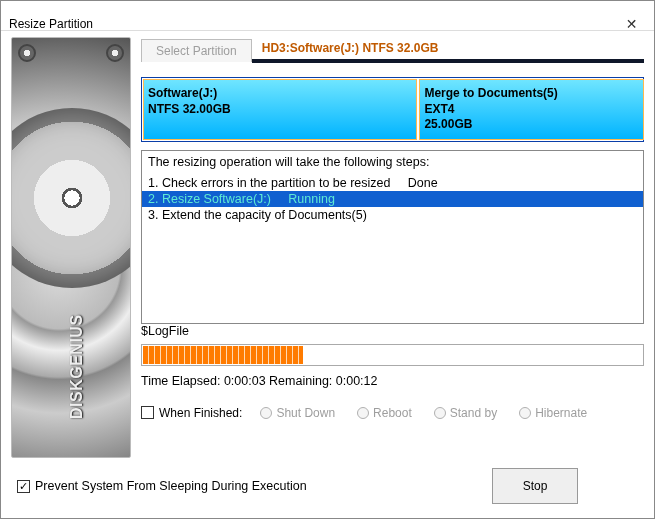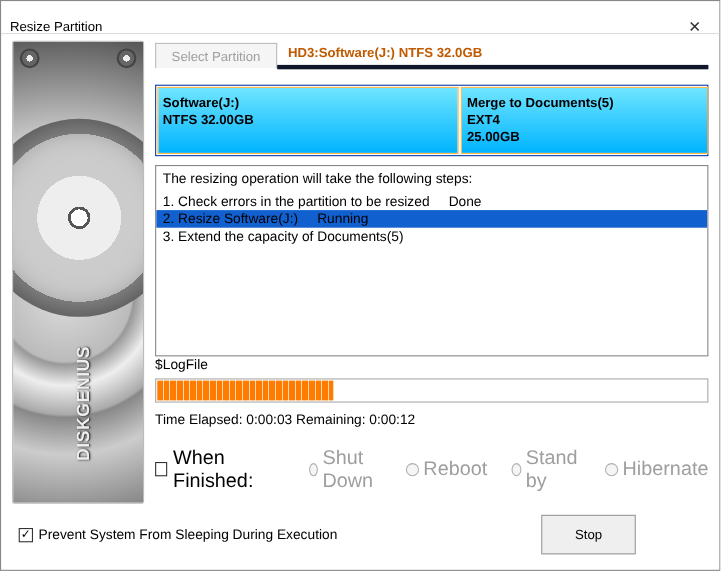--- a/index.html
+++ b/index.html
@@ -104,38 +104,38 @@
     margin-top: 8px;
     border:1px solid #888;
     padding: 2px 0 0 0;
     height: 174px;
     overflow:hidden;
     background:#fff;
     font-size:12.5px;
   }
   .stepsbox .intro { padding: 2px 6px 6px 6px; }
   .stepsbox .step { padding: 1px 6px; white-space:pre; }
-  .stepsbox .step.sel { background:#1060d0; color:#000000; }
+  .stepsbox .step.sel { background:#1060d0; color:#5eead4; }
   .statusline { margin-top:8px; font-size:12.5px; }
   .progress {
     margin-top:6px;
     height:22px;
     border:1px solid #aaa;
     background:#fff;
     position:relative;
   }
   .progress .fill {
     position:absolute; left:1px; top:1px; bottom:1px;
     background: repeating-linear-gradient(90deg, #ff7b00 0 5px, #ffd9b3 5px 6px);
   }
   .timing { margin-top:8px; font-size:12.5px; }
   .whenrow {
     margin-top:18px;
     display:flex; align-items:center; gap:18px;
-    font-size:18px;
+    font-size:12px;
   }
   .chk { display:flex; align-items:center; gap:5px; }
   .chk .box {
     width:13px; height:13px; border:1px solid #333; background:#fff;
     display:flex; align-items:center; justify-content:center;
     font-size:11px; line-height:1;
   }
   .rad { display:flex; align-items:center; gap:4px; color:#9e9e9e; }
   .rad .circle {
     width:12px; height:12px; border-radius:50%;

